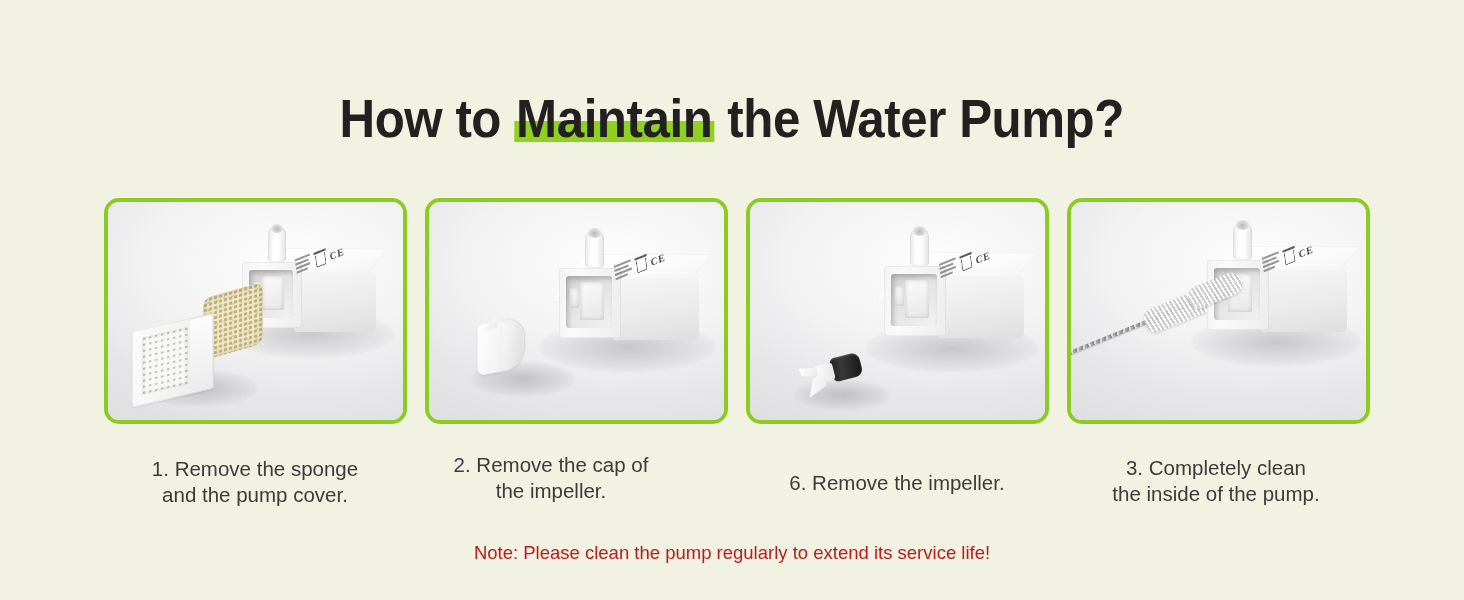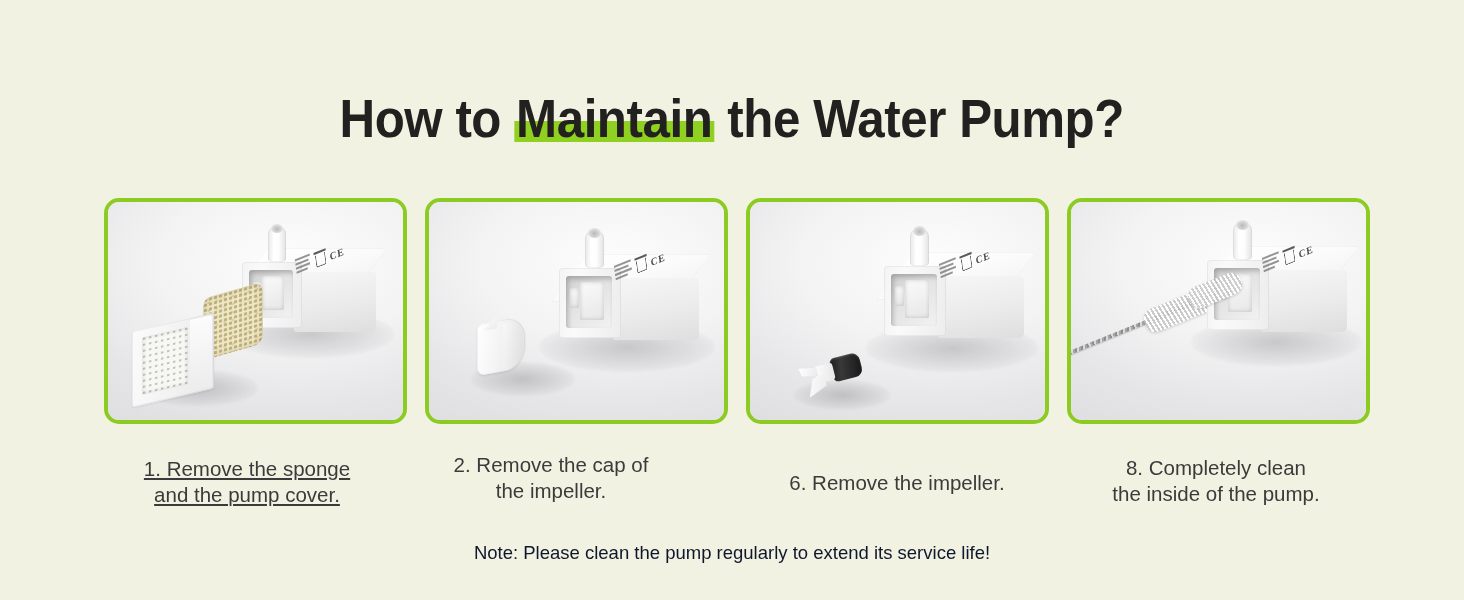--- a/index.html
+++ b/index.html
@@ -199,30 +199,30 @@
 
   
   .cap-txt {
     position:absolute;
     color:#3b3b3b;
     font-size:20.5px;
     line-height:26px;
     text-align:center;
     white-space:pre-line;
   }
-  #cap1 { left:92px;  top:456px; width:310px;text-decoration:underline; }
+  #cap1 { left:100px;  top:456px; width:310px; }
   #cap2 { left:396px;  top:452px; width:310px; }
   #cap3 { left:742px;  top:470px; width:310px; }
   #cap4 { left:1058px; top:455px; width:316px; }
 
   #note {
     position:absolute;
     left:0; top:542px; width:1464px;
     text-align:center;
-    color:#0f172a;
+    color:#b91c1c;
     font-size:18.5px;
   }
 </style>
 </head>
 <body>
 
 <div id="title">
   <span class="ttxt">
     <span>How to </span><span class="hl"><span class="hl-bar"></span><span class="hl-word">Maintain</span></span><span> the Water Pump?</span>
   </span>
@@ -374,16 +374,16 @@
     </div>
   </div>
 
 </div>
 
 <div id="cap1" class="cap-txt">1. Remove the sponge
 and the pump cover.</div>
 <div id="cap2" class="cap-txt">2. Remove the cap of
 the impeller.</div>
 <div id="cap3" class="cap-txt">6. Remove the impeller.</div>
-<div id="cap4" class="cap-txt">8. Completely clean
+<div id="cap4" class="cap-txt">3. Completely clean
 the inside of the pump.</div>
 
 <div id="note">Note: Please clean the pump regularly to extend its service life!</div>
 
 </body></html>

